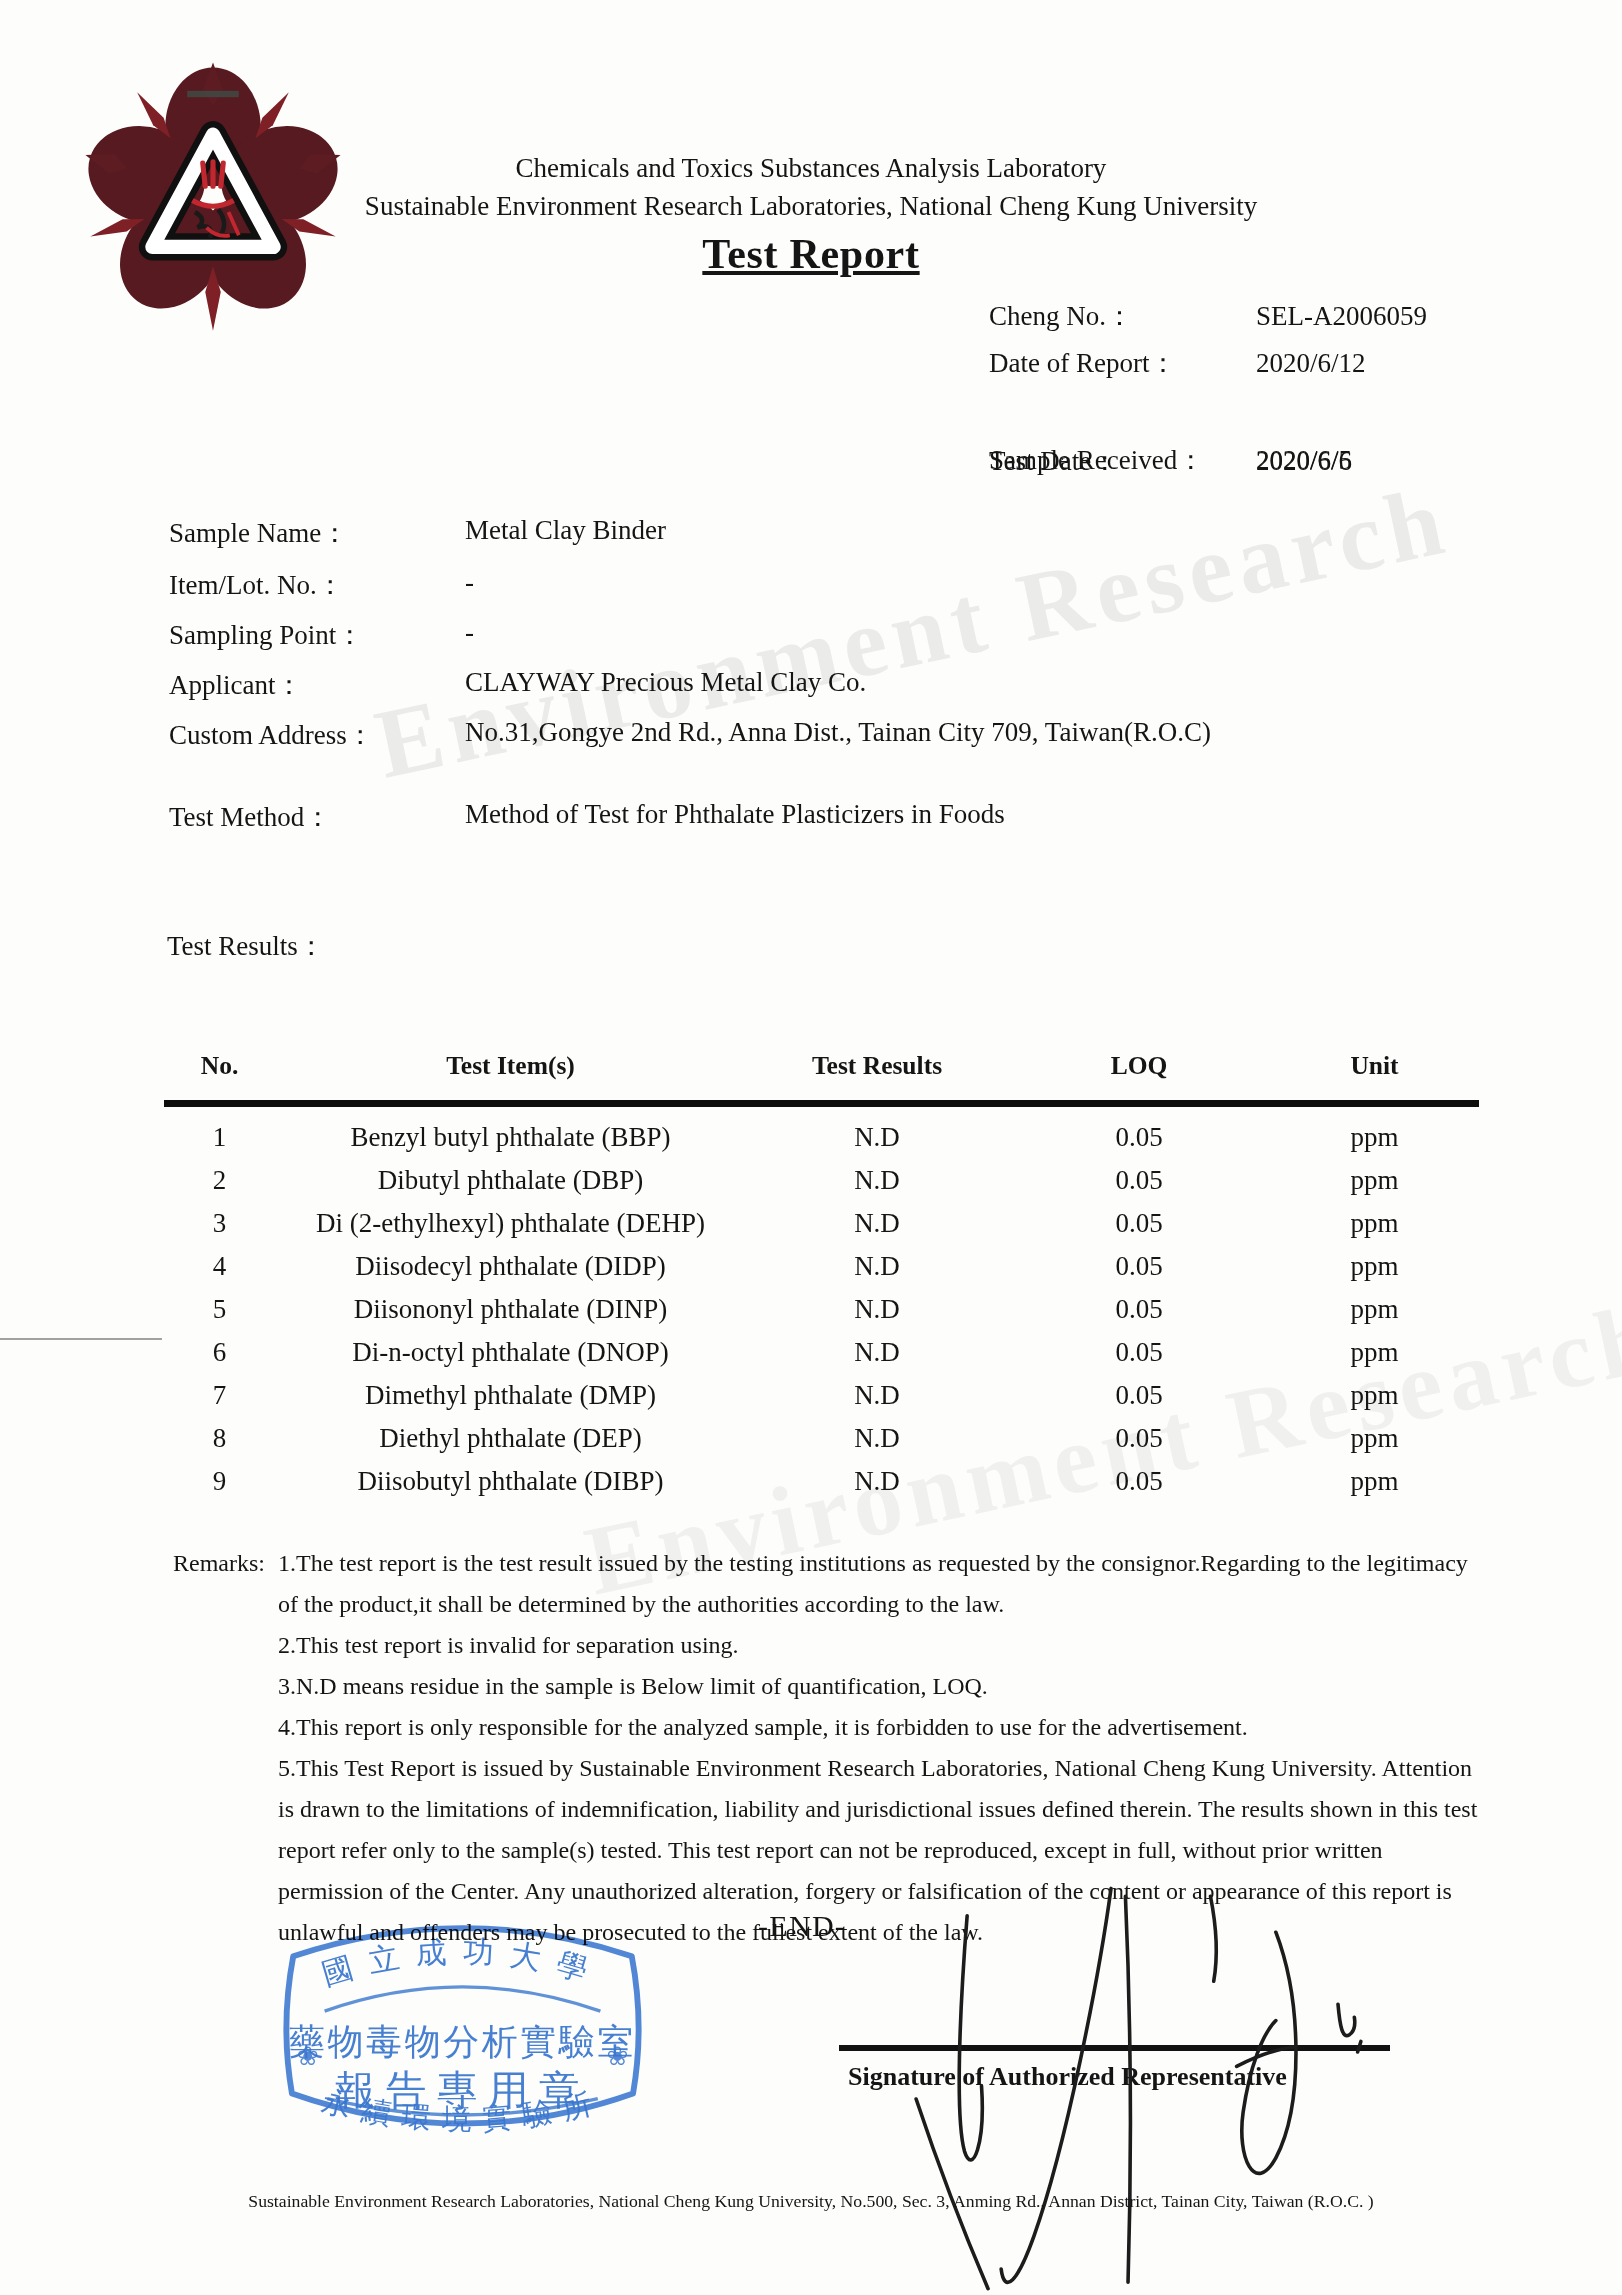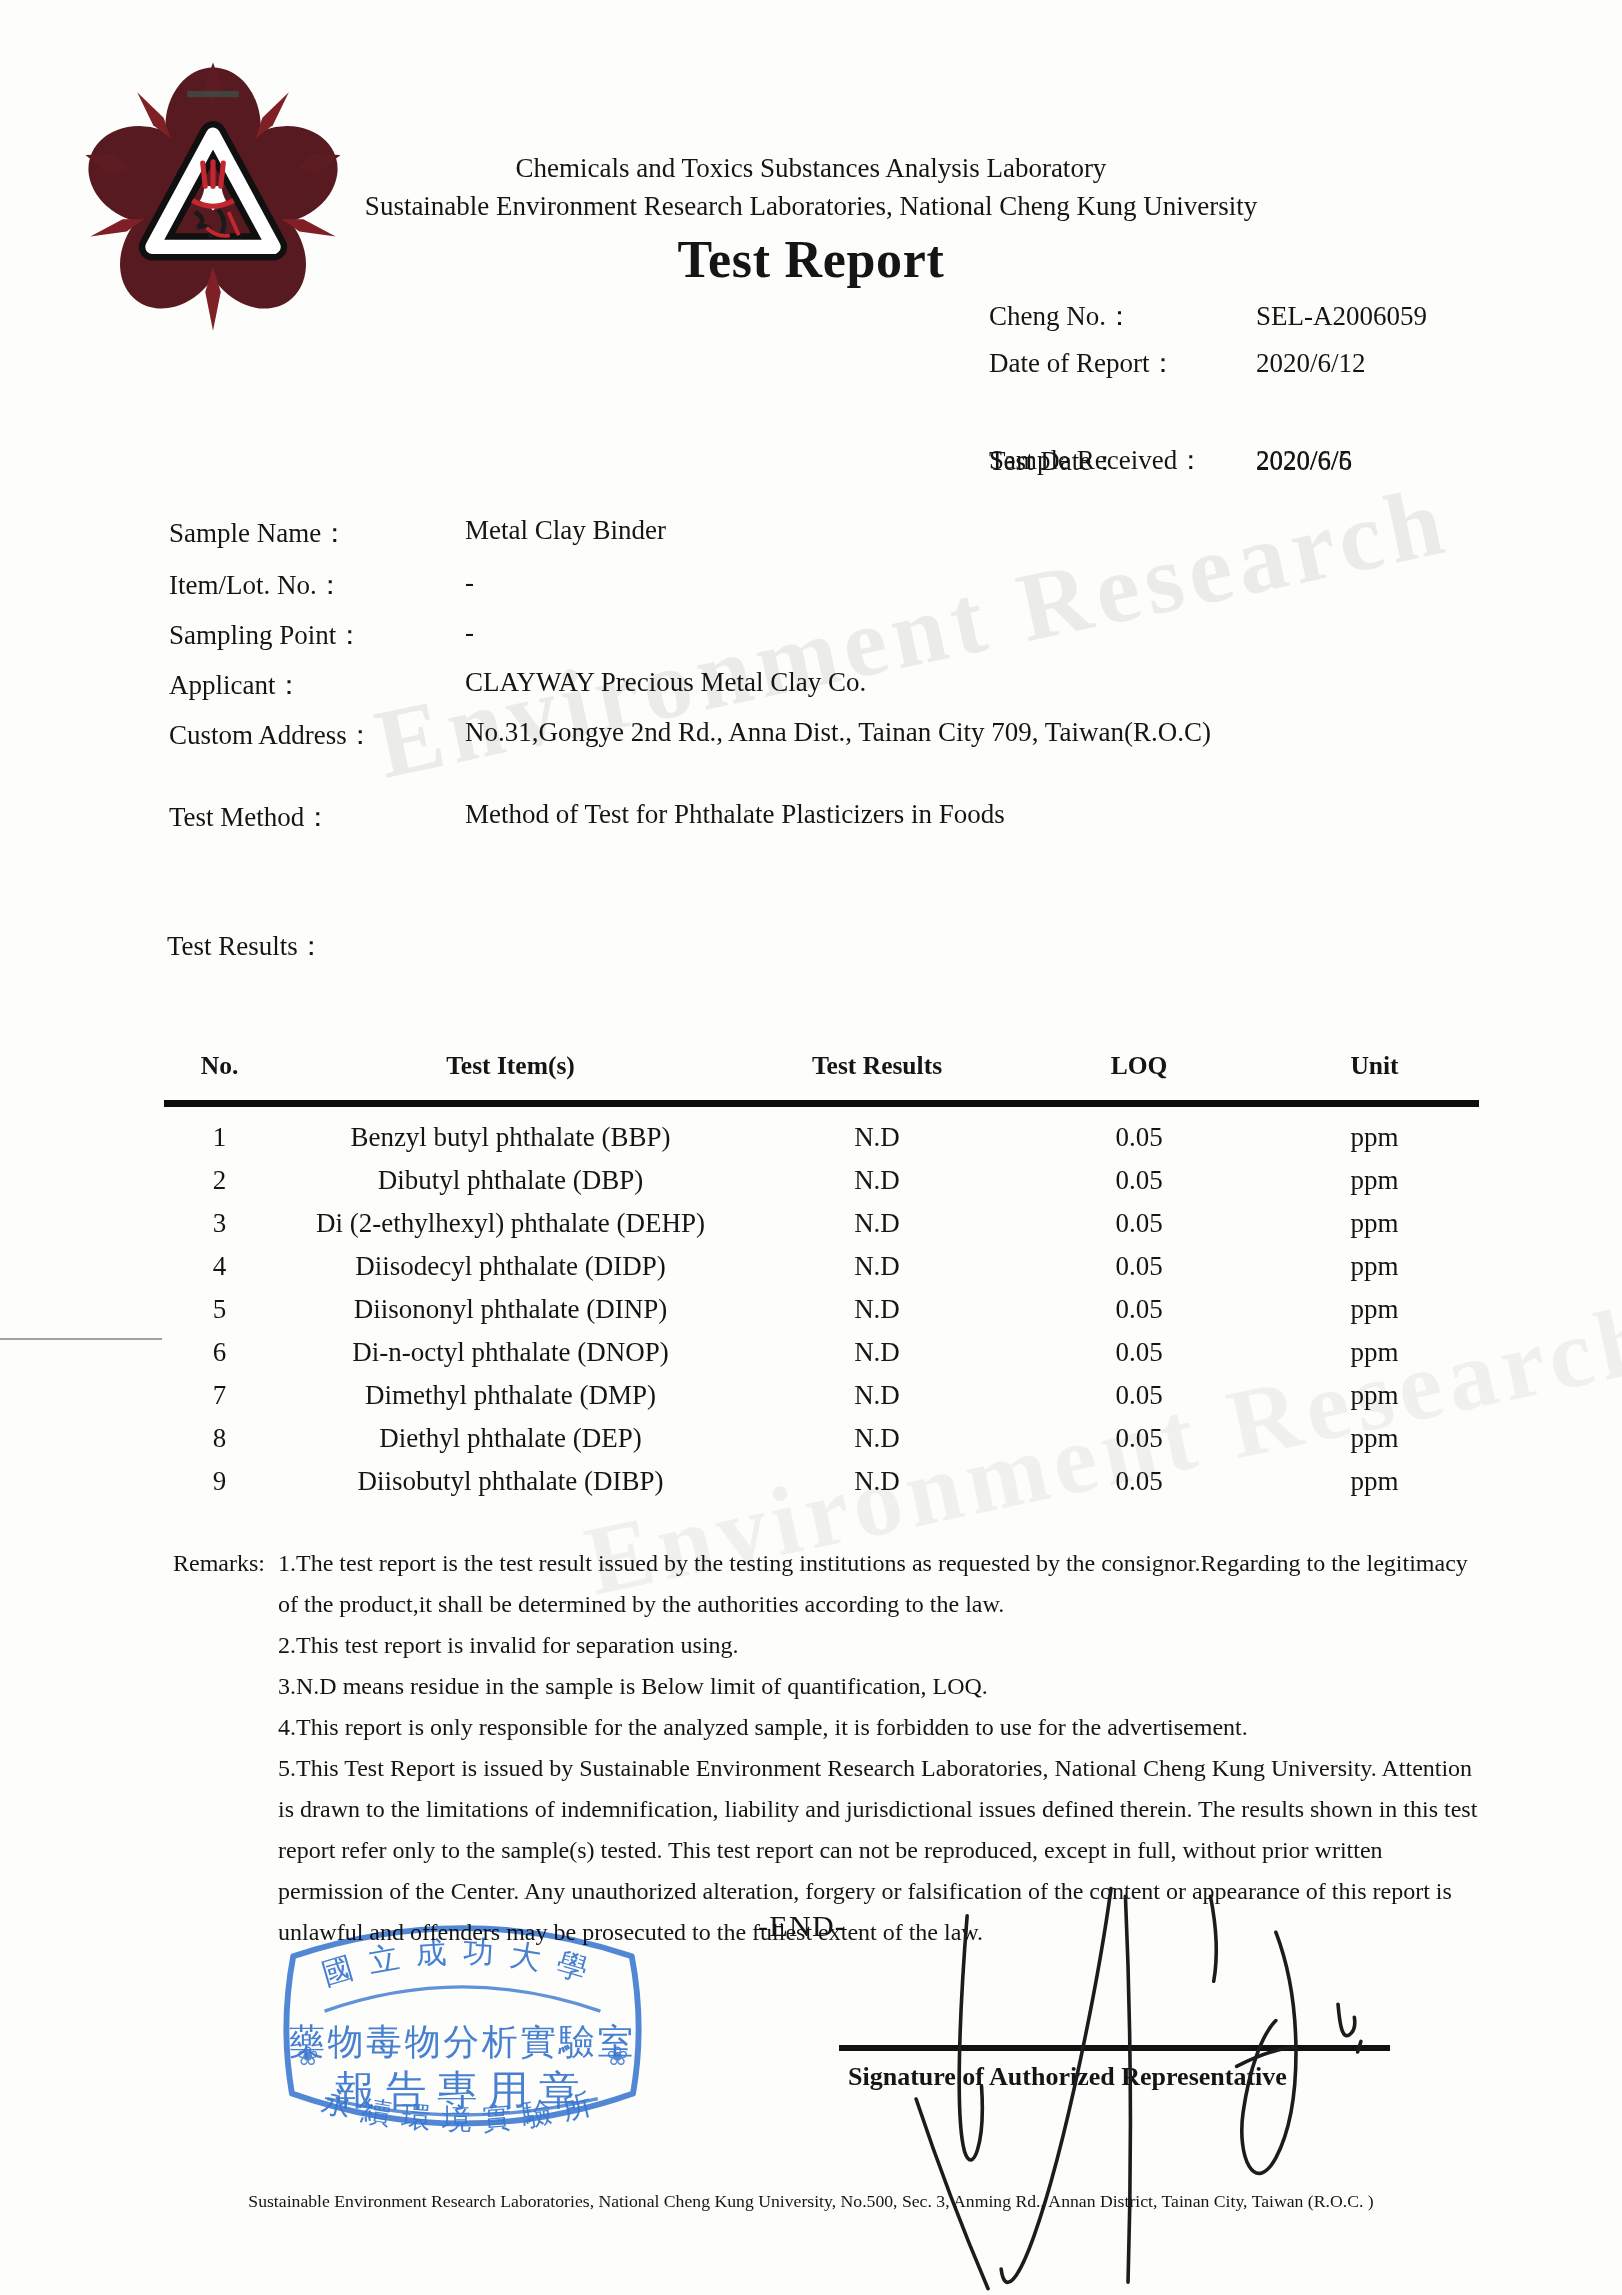--- a/index.html
+++ b/index.html
@@ -13,21 +13,21 @@
   #wm2{left:576px;top:1393px;transform:rotate(-12deg);color:rgba(110,110,110,0.09);}
   .artifact-line{position:absolute;left:0;top:1338px;width:162px;height:2px;
                  background:rgba(70,70,70,0.5);}
 
   
   .logo{position:absolute;left:84px;top:56px;width:258px;height:276px;}
   .org-line{position:absolute;left:0;width:100%;text-align:center;font-size:27px;margin-top:12px;}
   #org1{top:141px;}
   #org2{top:179px;}
   .doc-title{position:absolute;left:0;top:230px;width:100%;text-align:center;
-             font-size:52px;font-weight:bold;letter-spacing:0.7px;}
+             font-size:42px;font-weight:bold;letter-spacing:0.7px;text-decoration:underline;}
 
   
   .meta-row{position:absolute;left:989px;font-size:27px;white-space:nowrap;}
   .meta-row .lbl{display:inline-block;width:267px;}
   #meta1{top:298px;} #meta2{top:345px;} #meta3{top:442px;} #meta4{top:443px;}
 
   
   .info-row{position:absolute;left:169px;font-size:27px;white-space:nowrap;}
   .info-row .val{position:absolute;left:296px;top:0;white-space:nowrap;}
   #info0{top:515px;} #info1{top:567px;} #info2{top:617px;}

